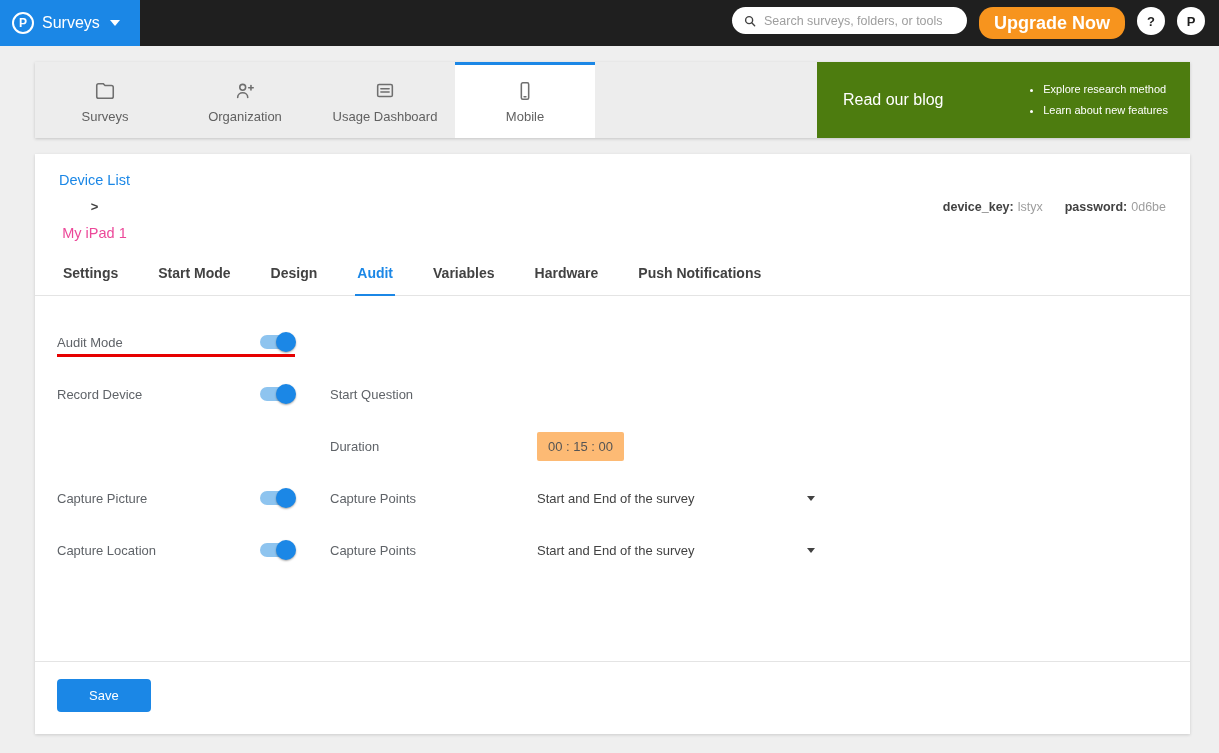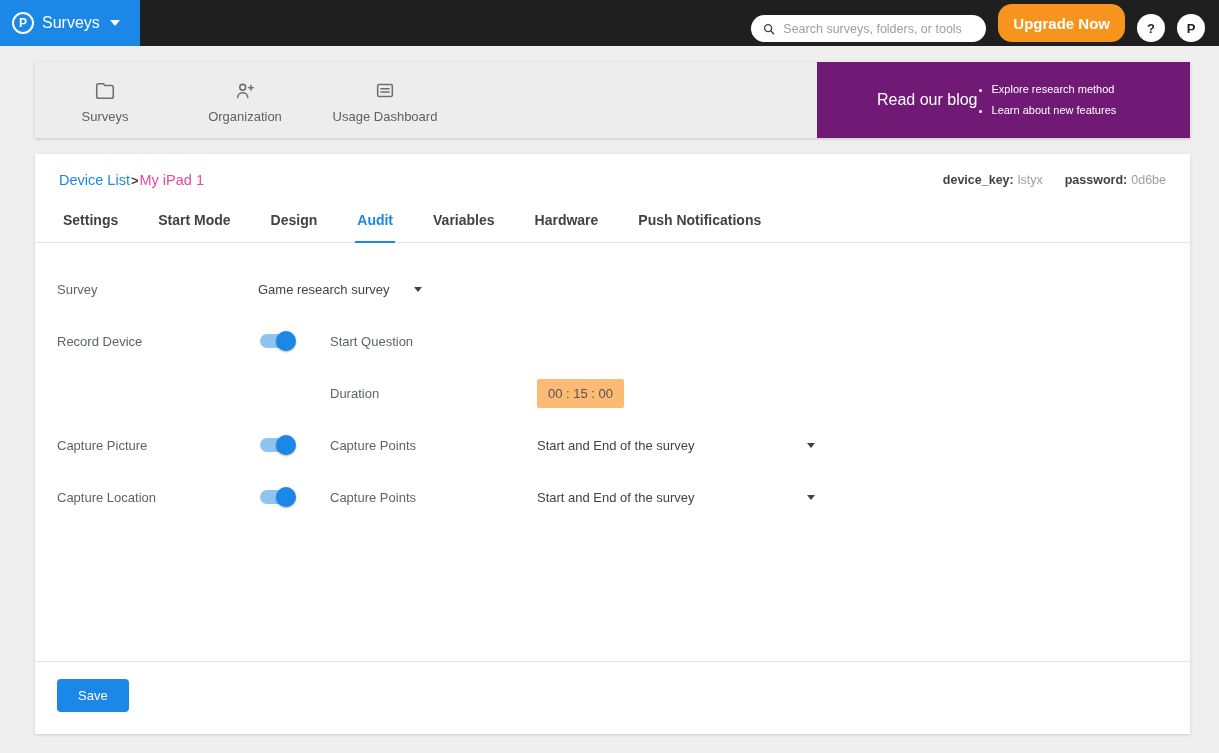--- a/index.html
+++ b/index.html
@@ -5,47 +5,47 @@
   * { margin:0; padding:0; box-sizing:border-box; }
   html,body { width:1219px; height:753px; overflow:hidden; }
   body { font-family:"Liberation Sans","DejaVu Sans",sans-serif; background:#efefef; color:#424242; }
 
   
   .topbar { height:46px; background:#1f1f1f; display:flex; align-items:center; }
   .brand { width:140px; height:46px; background:#1b87e6; display:flex; align-items:center; gap:8px; padding:0 12px; cursor:pointer; }
   .logo-circle { width:22px; height:22px; border:2px solid #fff; border-radius:50%; display:flex; align-items:center; justify-content:center; color:#fff; font-weight:bold; font-size:12px; flex:0 0 auto; }
   .brand-text { color:#fff; font-size:16px; }
   .caret-w { width:0; height:0; border-left:5px solid transparent; border-right:5px solid transparent; border-top:6px solid #fff; margin-left:2px; }
-  .topbar-right { margin-left:auto; display:flex; align-items:flex-end; gap:12px; padding-right:14px; }
+  .topbar-right { margin-left:auto; display:flex; align-items:flex-start; gap:12px; padding-right:14px; }
   .search-box { width:235px; height:27px; background:#fff; border-radius:14px; display:flex; align-items:center; gap:7px; padding:0 11px; }
   .search-box svg { flex:0 0 auto; }
   .search-box input { border:none; outline:none; flex:1; font-size:12.5px; color:#555; background:transparent; font-family:inherit; }
   .search-box input::placeholder { color:#9e9e9e; }
-  .upgrade-btn { background:#f7941e; color:#fff; border:none; border-radius:14px; height:38px; padding:0 15px; font-size:15px; font-weight:bold; cursor:pointer; font-family:inherit; }
+  .upgrade-btn { background:#f7941e; color:#fff; border:none; border-radius:14px; height:32px; padding:0 15px; font-size:18px; font-weight:bold; cursor:pointer; font-family:inherit; }
   .circle-btn { width:28px; height:28px; border-radius:50%; background:#fff; color:#1f1f1f; font-weight:bold; font-size:13px; display:flex; align-items:center; justify-content:center; cursor:pointer; }
 
   
   .page { padding:16px 29px 0 35px; }
 
   
   .nav-card { height:76px; background:#ededed; box-shadow:0 1px 3px rgba(0,0,0,.18); display:flex; }
   .nav-tabs { display:flex; }
   .nav-tab { width:140px; height:76px; display:flex; flex-direction:column; align-items:center; justify-content:center; gap:7px; border-top:3px solid transparent; cursor:pointer; }
   .nav-tab .nav-label { font-size:13px; color:#616161; }
   .nav-tab.active { background:#fff; border-top-color:#1b87e6; }
   .nav-icon { display:flex; }
 
-  .banner { margin-left:auto; flex:0 0 373px; background:#701a75; color:#fff; display:flex; align-items:center; padding:0 22px 0 60px; }
+  .banner { margin-left:auto; flex:0 0 373px; background:#4d7c0f; color:#fff; display:flex; align-items:center; justify-content:space-between; padding:0 22px 0 26px; }
   .banner-title { font-size:16px; cursor:pointer; }
   .banner-list { list-style:disc; padding-left:14px; font-size:11px; line-height:1.9; }
 
   
   .card { margin-top:16px; background:#fff; box-shadow:0 1px 3px rgba(0,0,0,.15); min-height:580px; display:flex; flex-direction:column; }
   .card-header { display:flex; align-items:center; justify-content:space-between; padding:18px 24px 12px 24px; }
-  .breadcrumb { display:flex; align-items:center; gap:1px; font-size:14.5px; }
+  .breadcrumb { display:flex; align-items:center; gap:11px; font-size:14.5px;flex-direction:column; }
   .crumb-link { color:#1b87e6; cursor:pointer; }
   .crumb-sep { color:#424242; font-weight:bold; font-size:13px; }
   .crumb-current { color:#ec4899; }
   .device-meta { display:flex; gap:22px; font-size:12.5px; }
   .meta-label { font-weight:bold; color:#424242; }
   .meta-value { color:#9e9e9e; margin-left:4px;text-align:right; }
 
   .ptabs { display:flex; gap:36px; padding:0 26px; border-bottom:1px solid #e4e4e4;font-weight:bold; }
   .ptab { padding:12px 2px 13px 2px; font-size:14px; color:#424242; cursor:pointer; border-bottom:2px solid transparent; margin-bottom:-1px; }
   .ptab.active { color:#1b87e6; border-bottom-color:#1b87e6; }
@@ -64,21 +64,21 @@
   .dd { display:flex; align-items:center; justify-content:space-between; cursor:pointer; }
   .dd-inline { grid-column:2 / 5; display:inline-flex; align-items:center; gap:24px; cursor:pointer; justify-content:flex-start; }
   .caret-d { width:0; height:0; border-left:4.5px solid transparent; border-right:4.5px solid transparent; border-top:5.5px solid #424242; }
 
   .duration-box { background:#fdba74; border-radius:2px; padding:7px 11px; font-size:13px; color:#555; display:inline-block; cursor:text; justify-self:start; }
 
   .red-line { position:absolute; left:0; top:38px; width:238px; height:3px; background:#e60000; }
 
   
   .card-footer { border-top:1px solid #e4e4e4; padding:17px 22px 22px 22px; }
-  .save-btn { background:#1b87e6; color:#fff; border:none; border-radius:4px; padding:9px 21px; font-size:13px; cursor:pointer; font-family:inherit; }
+  .save-btn { background:#1b87e6; color:#fff; border:none; border-radius:4px; padding:9px 32px; font-size:13px; cursor:pointer; font-family:inherit; }
 </style>
 </head>
 <body>
 
 <div class="topbar">
   <div class="brand">
     <span class="logo-circle">P</span>
     <span class="brand-text">Surveys</span>
     <span class="caret-w"></span>
   </div>
@@ -121,20 +121,29 @@
       </div>
       <div class="nav-tab">
         <span class="nav-icon">
           <svg width="22" height="22" viewBox="0 0 24 24" fill="none" stroke="#6f6f6f" stroke-width="1.7" stroke-linecap="round">
             <rect x="4" y="5" width="16" height="13" rx="1.5"></rect>
               <line x1="7.5" y1="9.5" x2="16.5" y2="9.5"></line>
               <line x1="7.5" y1="13" x2="16.5" y2="13"></line>
           </svg>
         </span>
         <span class="nav-label">Usage Dashboard</span>
+      </div>
+      <div class="nav-tab active">
+        <span class="nav-icon">
+          <svg width="22" height="22" viewBox="0 0 24 24" fill="none" stroke="#6f6f6f" stroke-width="1.7" stroke-linecap="round">
+            <rect x="8" y="3" width="8" height="18" rx="1.6"></rect>
+              <line x1="11" y1="18.3" x2="13" y2="18.3"></line>
+          </svg>
+        </span>
+        <span class="nav-label">Mobile</span>
       </div>
     </div>
     <div class="banner">
       <span class="banner-title">Read our blog</span>
       <ul class="banner-list">
         <li>Explore research method</li>
         <li>Learn about new features</li>
       </ul>
     </div>
   </div>
@@ -158,28 +167,28 @@
       <div class="ptab">Start Mode</div>
       <div class="ptab">Design</div>
       <div class="ptab active">Audit</div>
       <div class="ptab">Variables</div>
       <div class="ptab">Hardware</div>
       <div class="ptab">Push Notifications</div>
     </div>
 
     <div class="form">
 
-
-      <div class="frow">
-        <span class="flabel">Survey</span>
-        <span class="dd-inline">
-          <span class="fvalue">Game research survey</span>
-          <span class="caret-d"></span>
-        </span>
-      </div>
+      <div class="frow">
+        <span class="flabel">Audit Mode</span>
+        <span class="toggle on"></span>
+        <span></span>
+          <span></span>
+        <span class="red-line"></span>
+      </div>
+
 
       <div class="frow">
         <span class="flabel">Record Device</span>
         <span class="toggle on"></span>
         <span class="flabel">Start Question</span>
       </div>
 
       <div class="frow">
         <span></span>
           <span></span>

